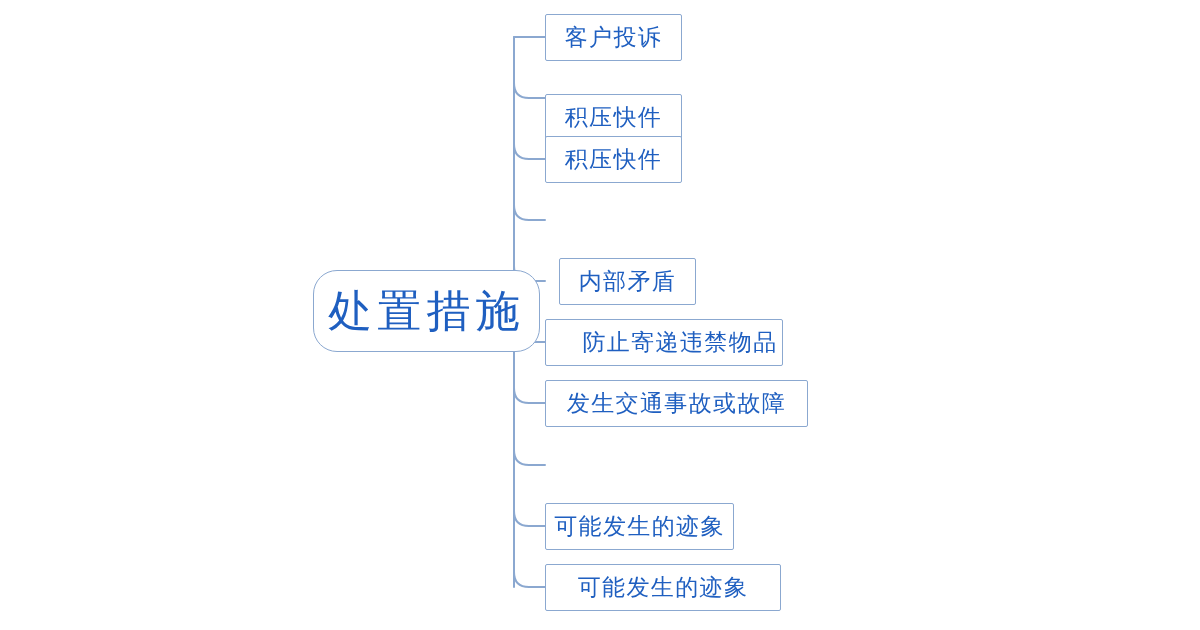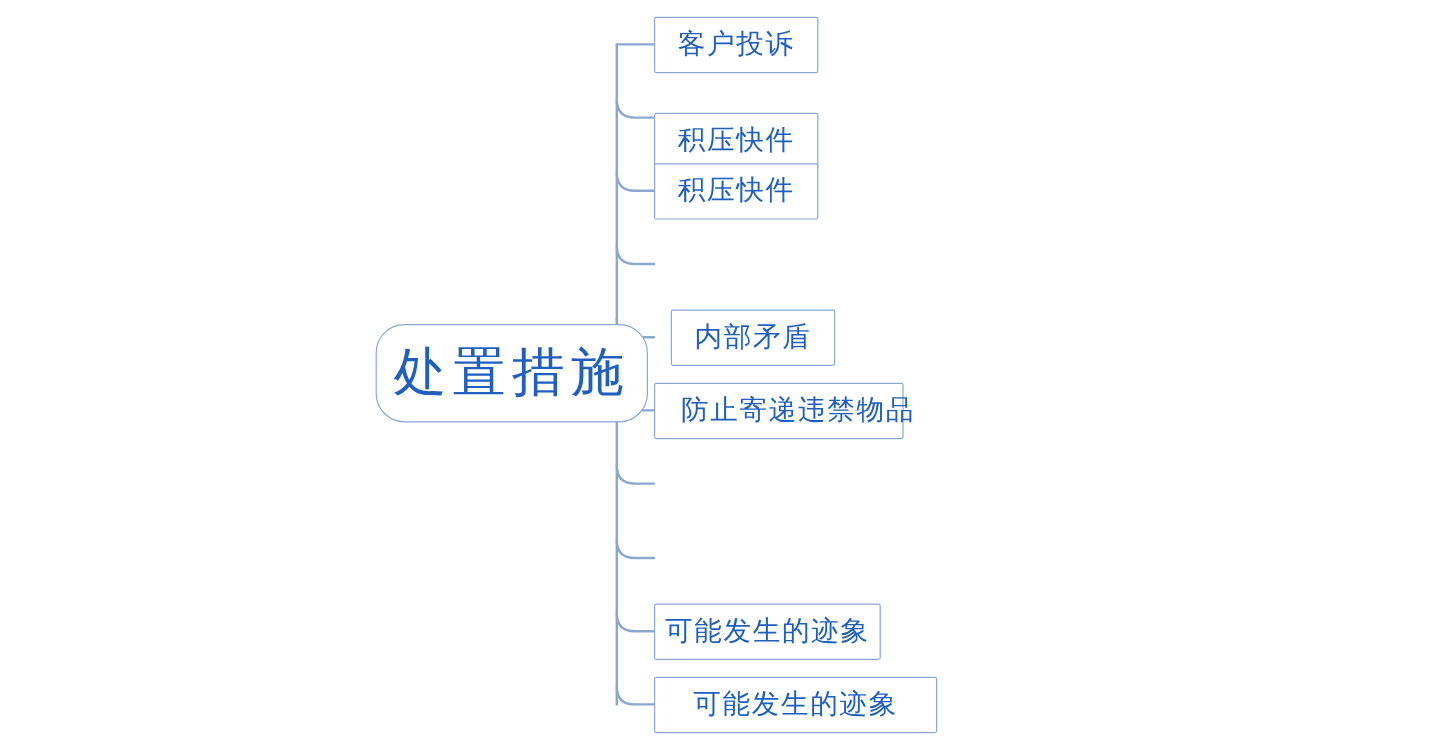--- a/index.html
+++ b/index.html
@@ -104,24 +104,27 @@
 
   <div class="node node-child" style="left:545px; top:136px; width:137px;">
     <span class="node-label">积压快件</span>
   </div>
 
 
   <div class="node node-child" style="left:559px; top:258px; width:137px;">
     <span class="node-label">内部矛盾</span>
   </div>
 
-  <div class="node node-child" style="left:545px; top:319px; width:208px;padding-left:32px;">
+  <div class="node node-child" style="left:545px; top:319px; width:238px;padding-left:32px;">
     <span class="node-label">防止寄递违禁物品</span>
   </div>
 
+  <div class="node node-child" style="left:545px; top:380px; width:263px;">
+    <span class="node-label">发生交通事故或故障</span>
+  </div>
 
 
   <div class="node node-child" style="left:545px; top:503px; width:189px;">
     <span class="node-label">可能发生的迹象</span>
   </div>
 
   <div class="node node-child" style="left:545px; top:564px; width:236px;">
     <span class="node-label">可能发生的迹象</span>
   </div>
 

